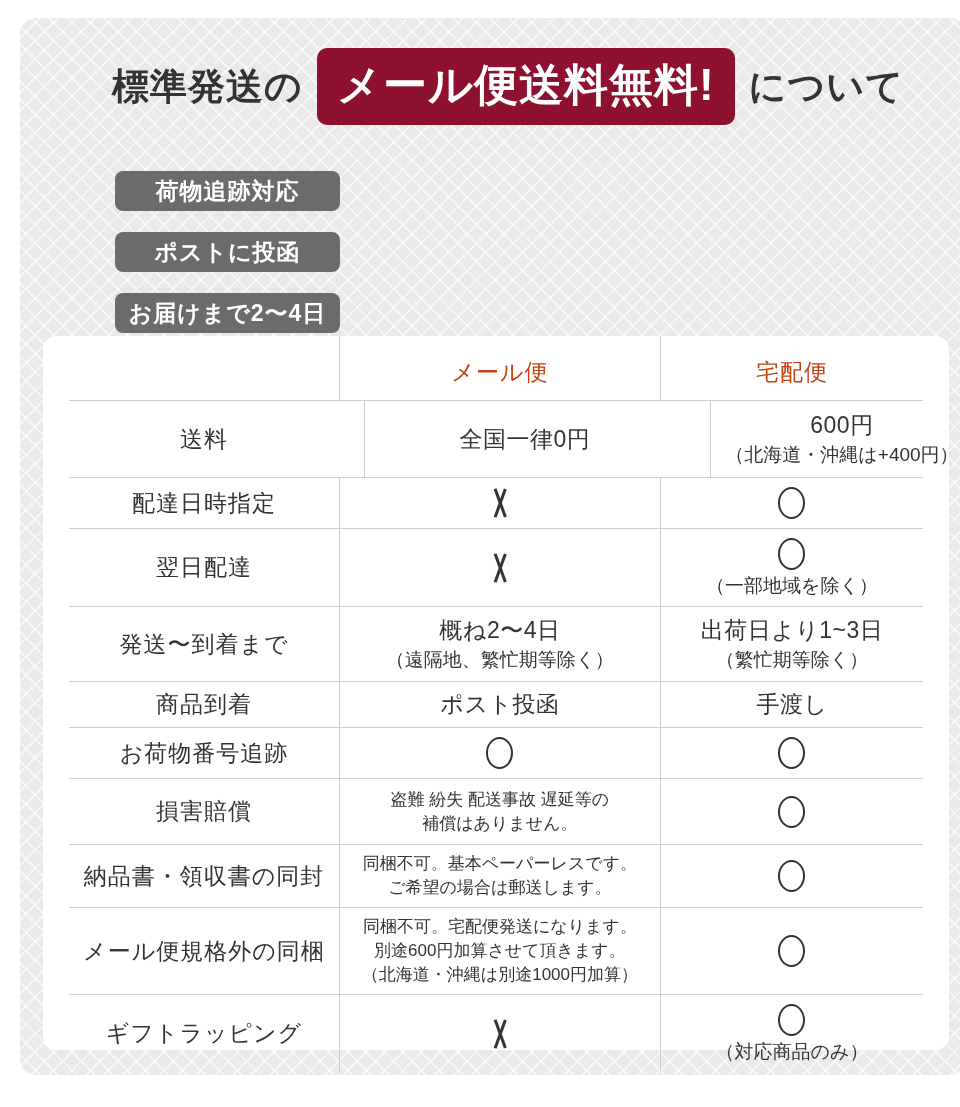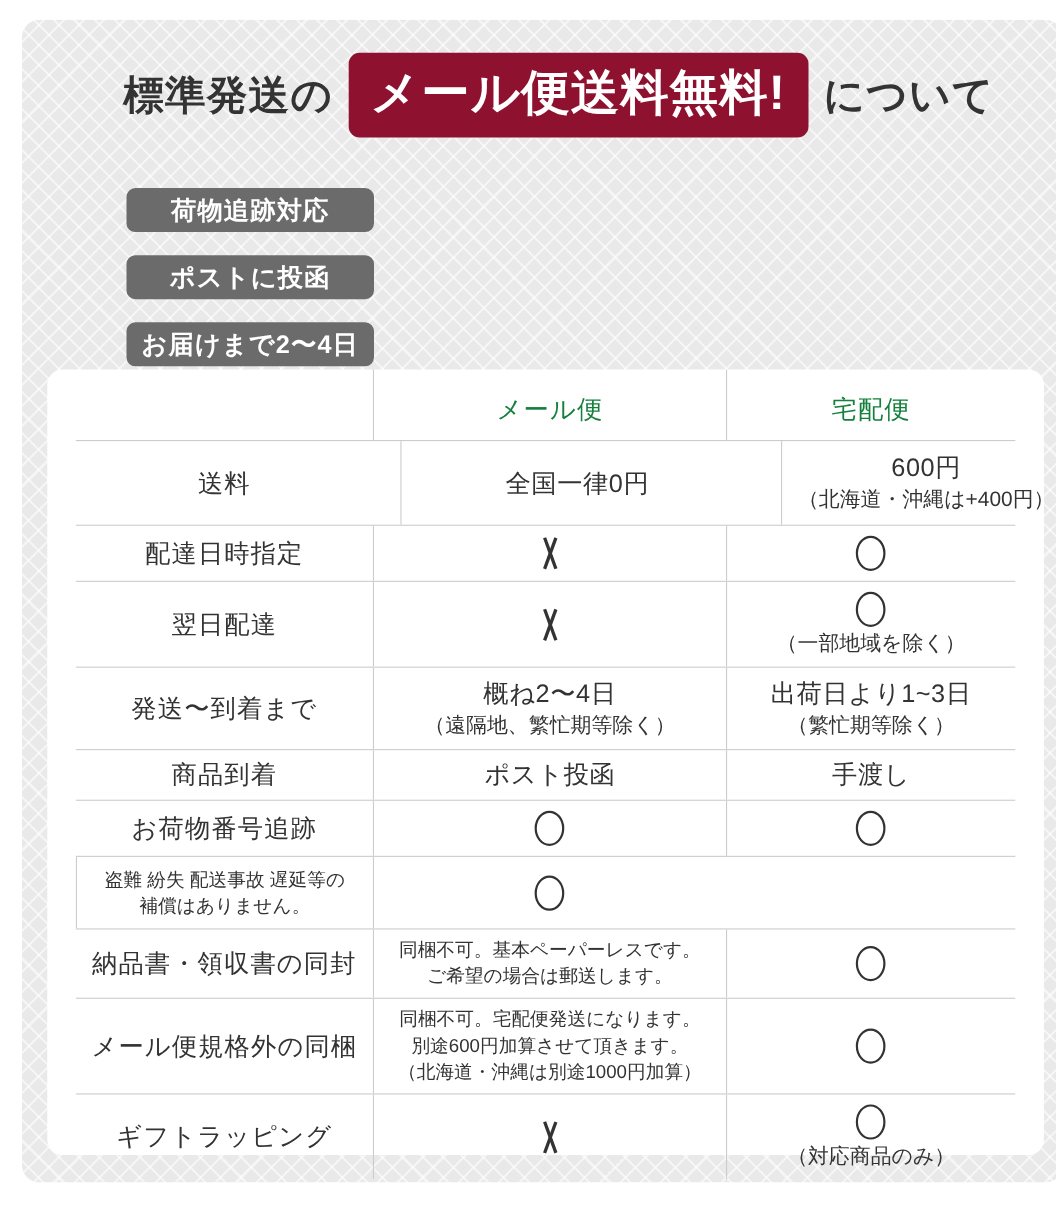--- a/index.html
+++ b/index.html
@@ -93,21 +93,21 @@
   .t-row:nth-child(9)  { min-height:62px; }
   .t-row:nth-child(10) { min-height:86px; }
   .t-row:nth-child(11) { min-height:76px; }
   .t-cell {
     display:flex; flex-direction:column;
     align-items:center; justify-content:center;
     text-align:center;
     padding:7px 6px;
   }
   .t-cell.c1, .t-cell.c2 { border-left:1px solid #cccccc; }
-  .hcell { font-size:23px; color:#15803d; padding-top:16px; letter-spacing:1px;font-family:Liberation Mono, monospace; }
+  .hcell { font-size:23px; color:#c2410c; padding-top:16px; letter-spacing:1px;font-family:Liberation Mono, monospace; }
   .label { font-size:23px; color:#333; letter-spacing:1px; }
   .cell-text  { font-size:23px; line-height:31px; color:#333; letter-spacing:0.5px; }
   .cell-note  { font-size:19px; line-height:27px; color:#333; }
   .cell-small { font-size:17px; line-height:24px; color:#333; }
   .sym-circle {
     width:27px; height:32px;
     border:2.5px solid #333;
     border-radius:50%;
     display:inline-block;
     margin:2px 0;
@@ -206,20 +206,21 @@
         <div class="t-row">
           <div class="t-cell label c0">お荷物番号追跡</div>
           <div class="t-cell c1">
             <span class="sym-circle"></span>
           </div>
           <div class="t-cell c2">
             <span class="sym-circle"></span>
           </div>
         </div>
         <div class="t-row">
+          <div class="t-cell label c0">損害賠償</div>
           <div class="t-cell c1">
             <span class="cell-small">盗難 紛失 配送事故 遅延等の</span>
             <span class="cell-small">補償はありません。</span>
           </div>
           <div class="t-cell c2">
             <span class="sym-circle"></span>
           </div>
         </div>
         <div class="t-row">
           <div class="t-cell label c0">納品書・領収書の同封</div>

